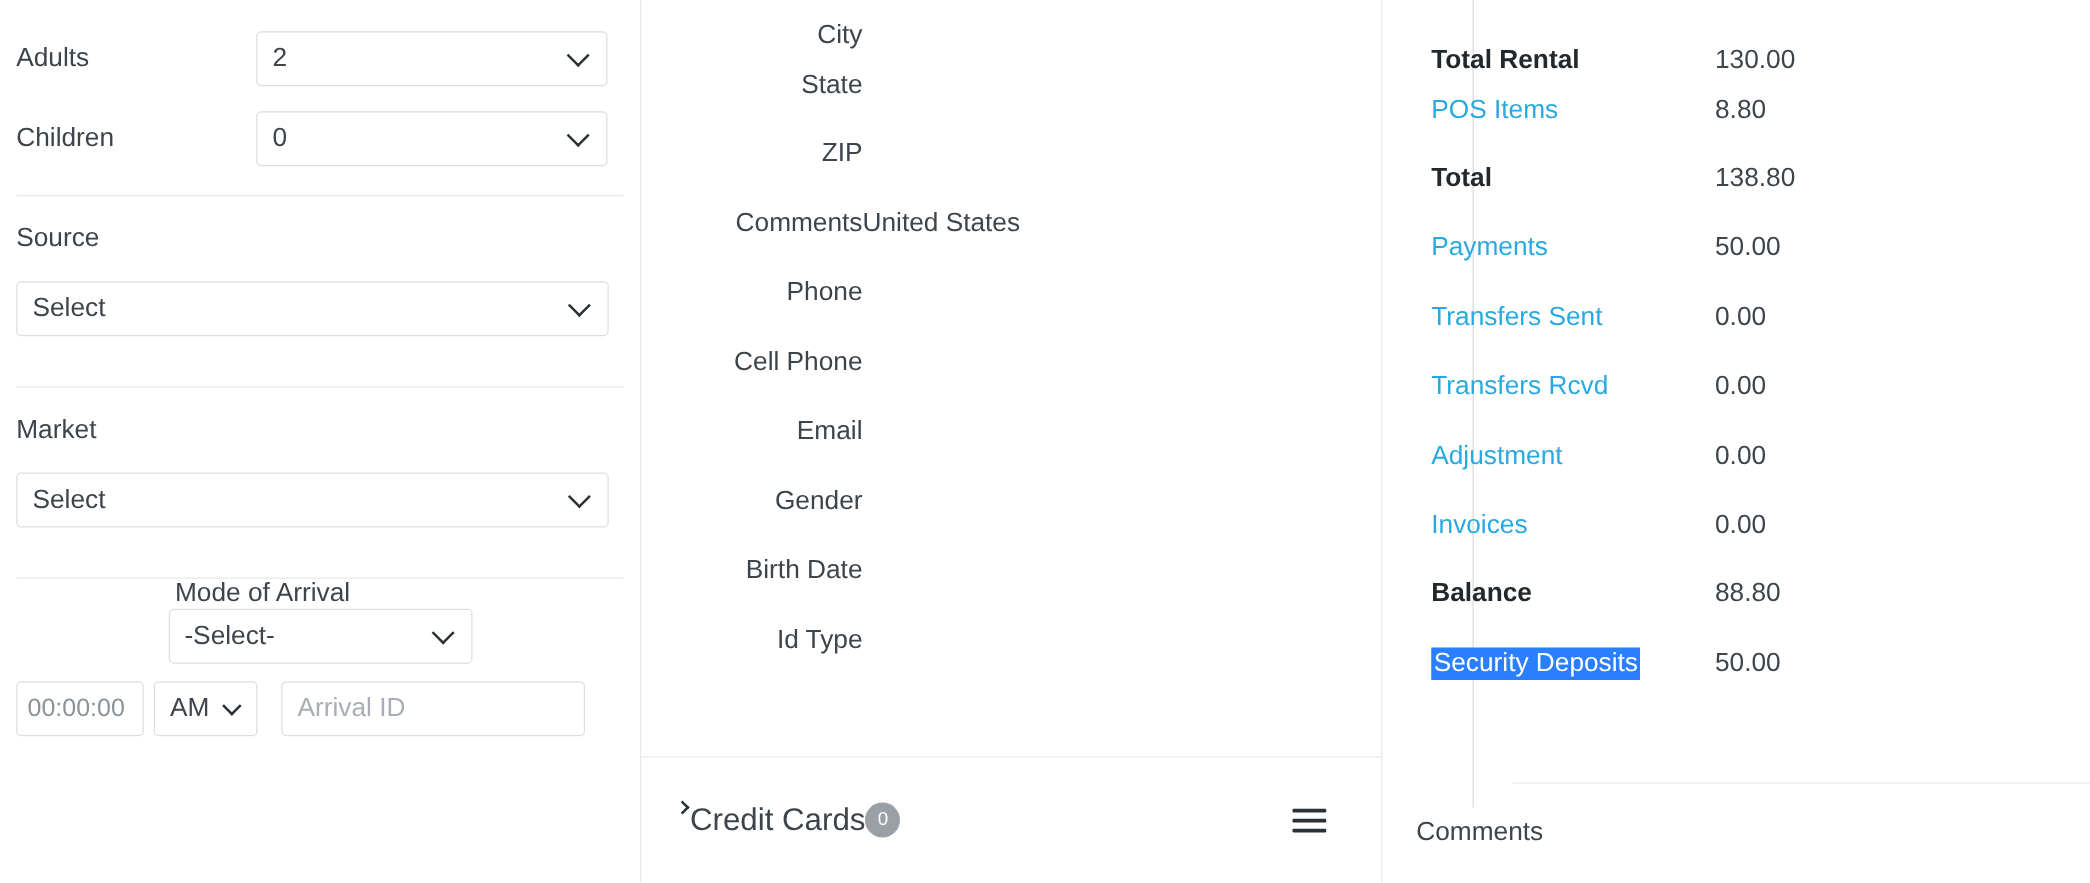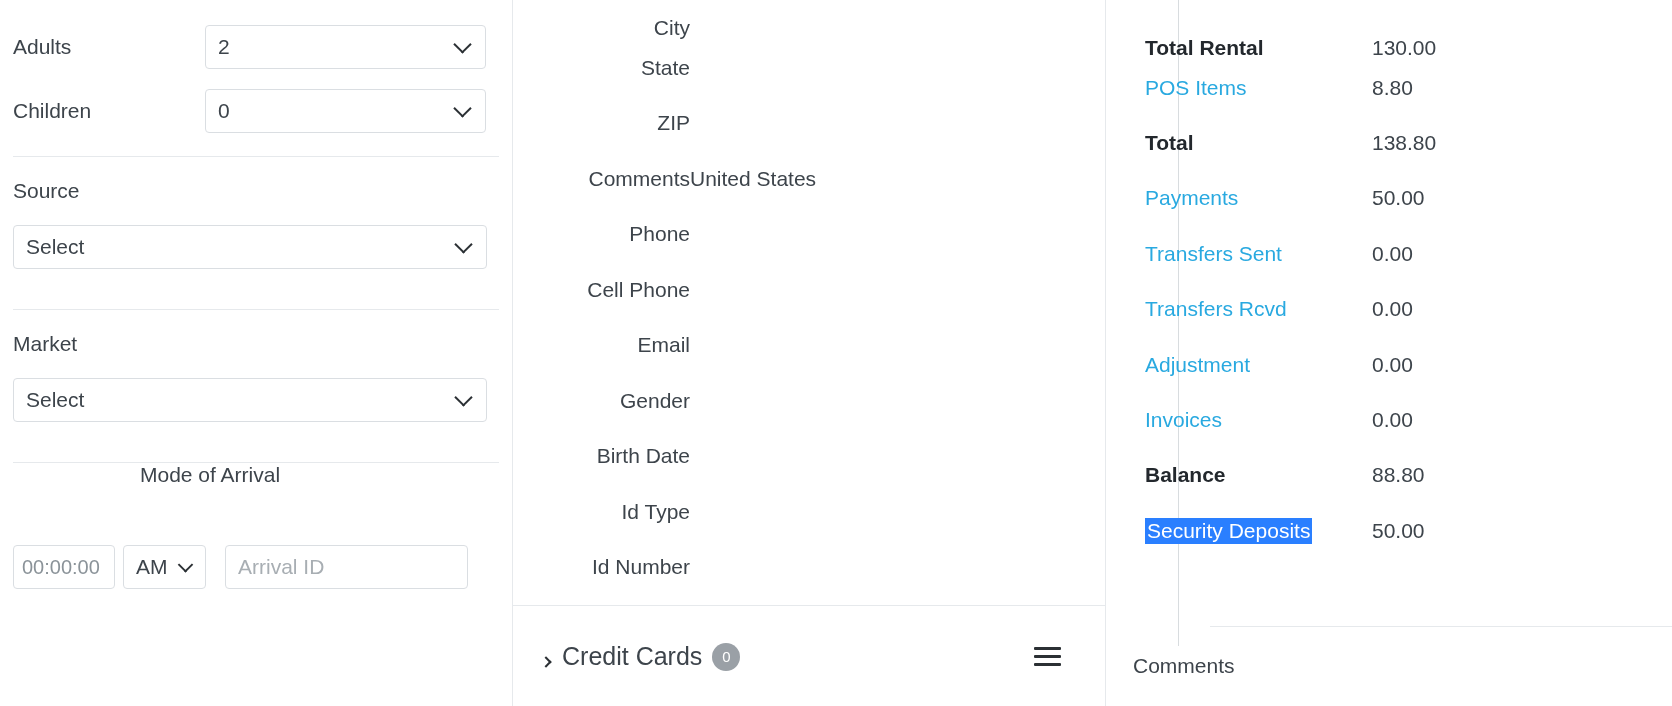--- a/index.html
+++ b/index.html
@@ -123,21 +123,21 @@
 
   .mid-divider {
     position: absolute; left: 0; right: 0;
     top: 605px; height: 1px; background: #e6e9ec;
   }
   .cc-bar {
     position: absolute; left: 0; right: 0; top: 606px; height: 100px;
     display: flex; align-items: center;
     padding: 0 22px 0 29px;
   }
-  .cc-left { display: flex; align-items: flex-end; gap: 10px; }
+  .cc-left { display: flex; align-items: flex-start; }
   .chev-right {
     display: inline-block;
     width: 8px; height: 8px;
     border-right: 2.2px solid #2b3034;
     border-top: 2.2px solid #2b3034;
     transform: rotate(45deg);
     margin-right: 2px; margin-bottom: 5px;
   }
   .cc-title { font-size: 25px; color: #3d444b; }
   .cc-badge {
@@ -225,20 +225,23 @@
 
     <div class="grp-label" style="margin-top:22px;">Market</div>
     <div class="select-box sel-full" style="margin-top:22px;">
       <span>Select</span>
     </div>
 
     <div class="divider" style="margin-top:40px;"></div>
 
     <div class="row-field" style="height:74px;flex-direction:column;">
       <div class="lbl lbl-mode">Mode of Arrival</div>
+      <div class="select-box sel-mode">
+        <span>-Select-</span>
+      </div>
     </div>
 
     <div class="arrival-row" style="margin-top:8px;">
       <div class="time-input">
         <span>00:00:00</span>
       </div>
       <div class="ampm-box">
         <span>AM</span>
       </div>
       <div class="arrival-id">
@@ -280,24 +283,20 @@
       <div class="mid-row">
         <div class="k">Gender</div>
         <div class="v"></div>
       </div>
       <div class="mid-row">
         <div class="k">Birth Date</div>
         <div class="v"></div>
       </div>
       <div class="mid-row">
         <div class="k">Id Type</div>
-        <div class="v"></div>
-      </div>
-      <div class="mid-row">
-        <div class="k">Id Number</div>
         <div class="v"></div>
       </div>
     </div>
 
     <div class="mid-divider"></div>
 
     <div class="cc-bar">
       <div class="cc-left">
         <span class="chev-right"></span>
         <span class="cc-title">Credit Cards</span>

